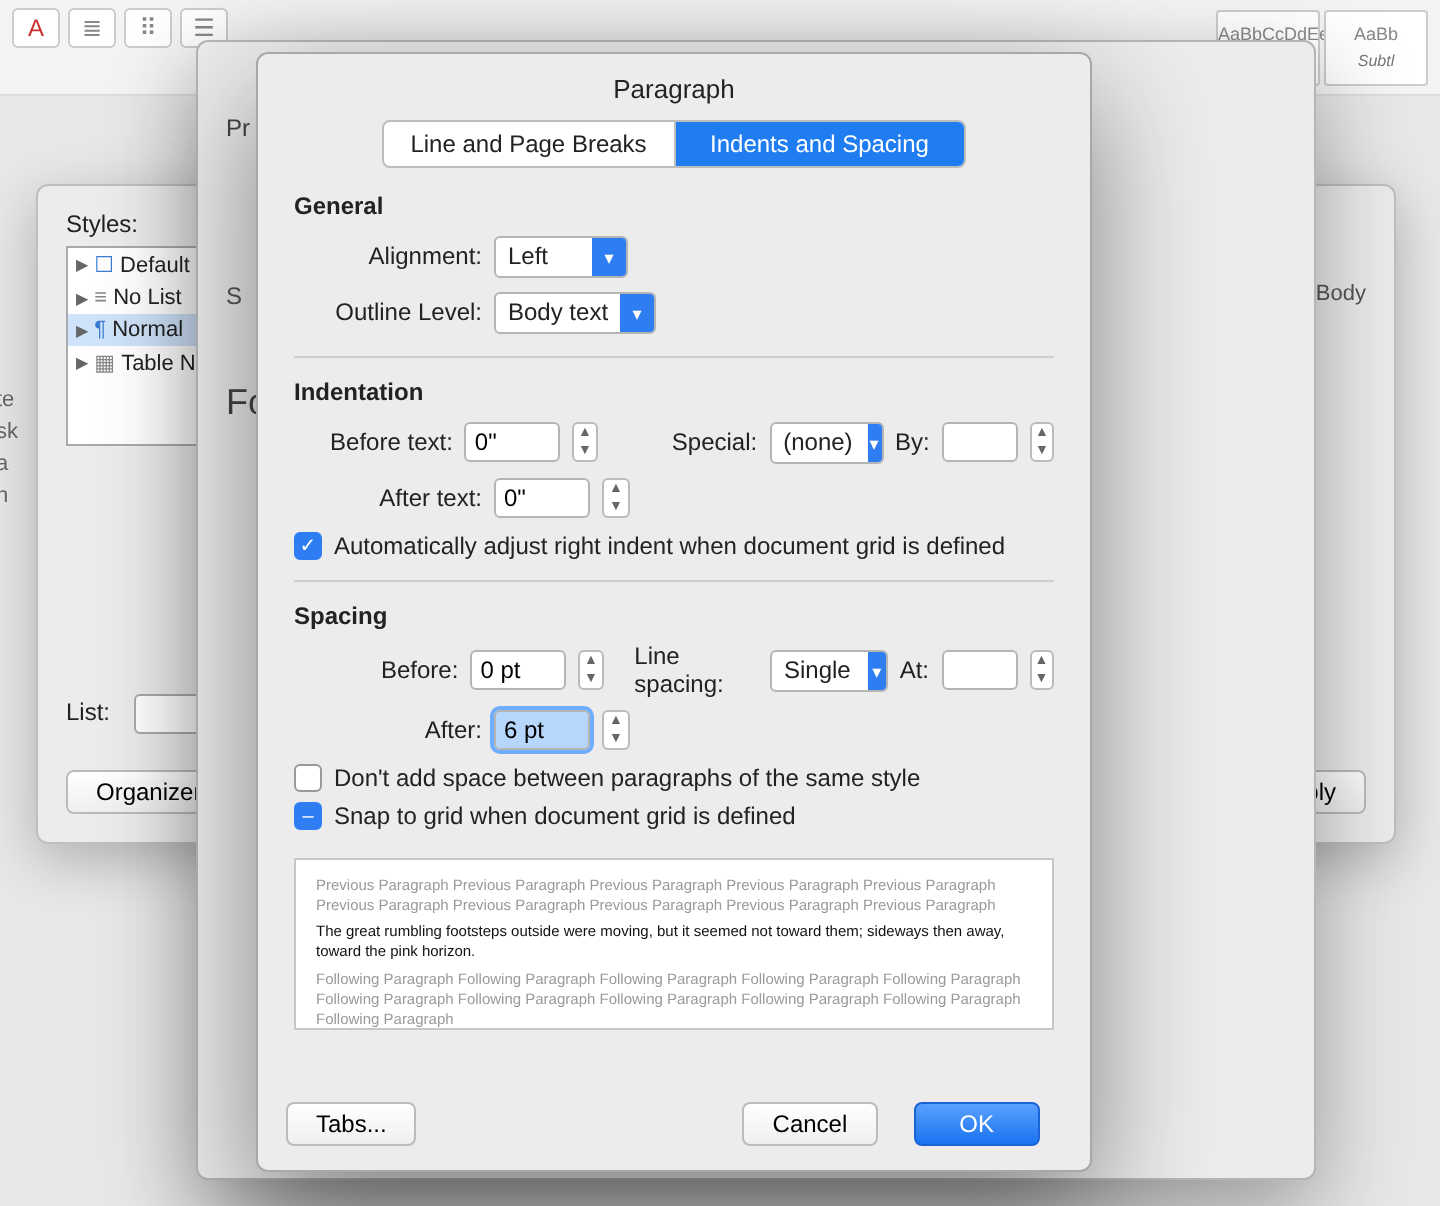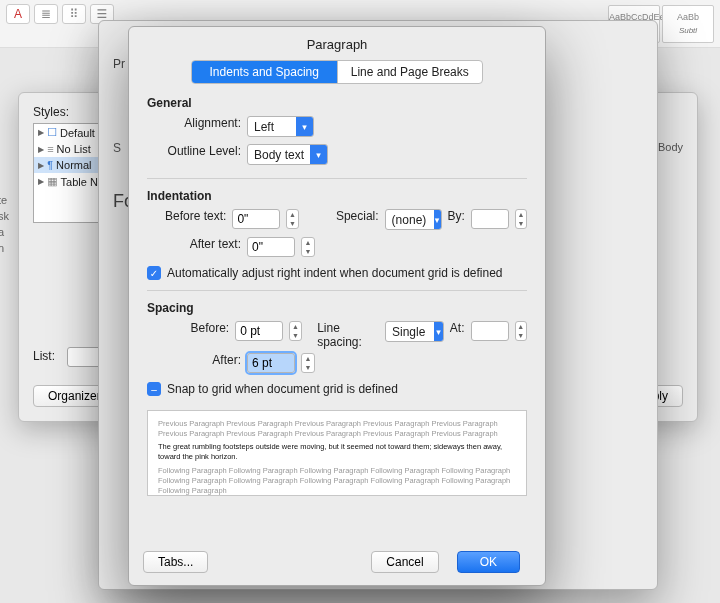--- a/index.html
+++ b/index.html
@@ -36,21 +36,21 @@
   
   .sheet-para { position:absolute; top:26px; left:128px; width:418px; height:560px; background:#ececec; border:1px solid #a8a8a8; border-radius:6px; box-shadow:0 22px 60px rgba(0,0,0,.45); }
   .sheet-para .title { text-align:center; font-size:13px; padding:10px 0 8px; }
   .seg { width:292px; margin:0 auto 12px; display:flex; border:1px solid #bdbdbd; border-radius:4px; overflow:hidden; background:#fff; }
   .seg .segbtn { flex:1; text-align:center; padding:4px 0; font-size:12px; }
   .seg .segbtn.active { background:#1f7df1; color:#fff; }
   .seg .segbtn + .segbtn { border-left:1px solid #bdbdbd; }
 
   .section { padding:0 18px; }
   .section h4 { font-size:12px; font-weight:600; margin:8px 0 6px; }
-  .formrow { display:flex; align-items:flex-start; margin:4px 0; gap:6px; min-height:24px; }
+  .formrow { display:flex; align-items:center; margin:4px 0; gap:6px; min-height:24px; }
   .formrow .lab { width:94px; text-align:right; font-size:12px; }
   .select { display:inline-flex; align-items:center; height:21px; background:#fff; border:1px solid #b5b5b5; border-radius:3px; overflow:hidden; }
   .select .val { padding:0 6px; font-size:12px; min-width:48px; }
   .select .arr { width:17px; height:100%; background:#2f7df2; color:#fff; text-align:center; font-size:9px; line-height:21px; }
   .numfield { width:48px; height:20px; border:1px solid #b5b5b5; border-radius:3px; padding:0 4px; font-size:12px; background:#fff; }
   .numfield.sel { background:#b7d6fb; outline:2px solid #6faeff; }
   .stepper { width:14px; height:20px; display:flex; flex-direction:column; border:1px solid #bbb; border-radius:3px; background:#fff; font-size:7px; }
   .stepper div { flex:1; text-align:center; line-height:9px; color:#666; }
   .chk { display:flex; align-items:center; gap:6px; font-size:12px; margin:5px 0 2px 0; }
   .cbox { width:14px; height:14px; border:1px solid #999; border-radius:3px; background:#fff; display:flex; align-items:center; justify-content:center; font-size:10px; }
@@ -130,22 +130,22 @@
   <div class="props">Pr</div>
   <div style="position:absolute;left:14px;top:120px;font-size:12px;color:#555;">S</div>
   <div class="fo">Fo</div>
   <div style="position:absolute;left:14px;bottom:50px;width:20px;height:22px;"></div>
 </div>
 
 <div class="sheet-para">
   <div class="title">Paragraph</div>
 
   <div class="seg">
+    <div class="segbtn">Line and Page Breaks</div>
     <div class="segbtn active">Indents and Spacing</div>
-    <div class="segbtn">Line and Page Breaks</div>
   </div>
 
   <div class="section">
     <h4>General</h4>
     <div class="formrow">
       <span class="lab">Alignment:</span>
       <span class="select">
           <span class="val">Left</span>
           <span class="arr">▾</span>
         </span>
@@ -217,20 +217,24 @@
           <div>▼</div>
         </span>
     </div>
     <div class="formrow">
       <span class="lab">After:</span>
       <input class="numfield sel" value="6 pt" style="">
       <span class="stepper">
           <div>▲</div>
           <div>▼</div>
         </span>
+    </div>
+    <div class="chk">
+      <span class="cbox"></span>
+      <span>Don't add space between paragraphs of the same style</span>
     </div>
     <div class="chk">
       <span class="cbox mix">–</span>
       <span>Snap to grid when document grid is defined</span>
     </div>
   </div>
 
   <div class="preview">
     <div>Previous Paragraph Previous Paragraph Previous Paragraph Previous Paragraph Previous Paragraph Previous Paragraph Previous Paragraph Previous Paragraph Previous Paragraph Previous Paragraph</div>
     <div class="samp">The great rumbling footsteps outside were moving, but it seemed not toward them; sideways then away, toward the pink horizon.</div>

